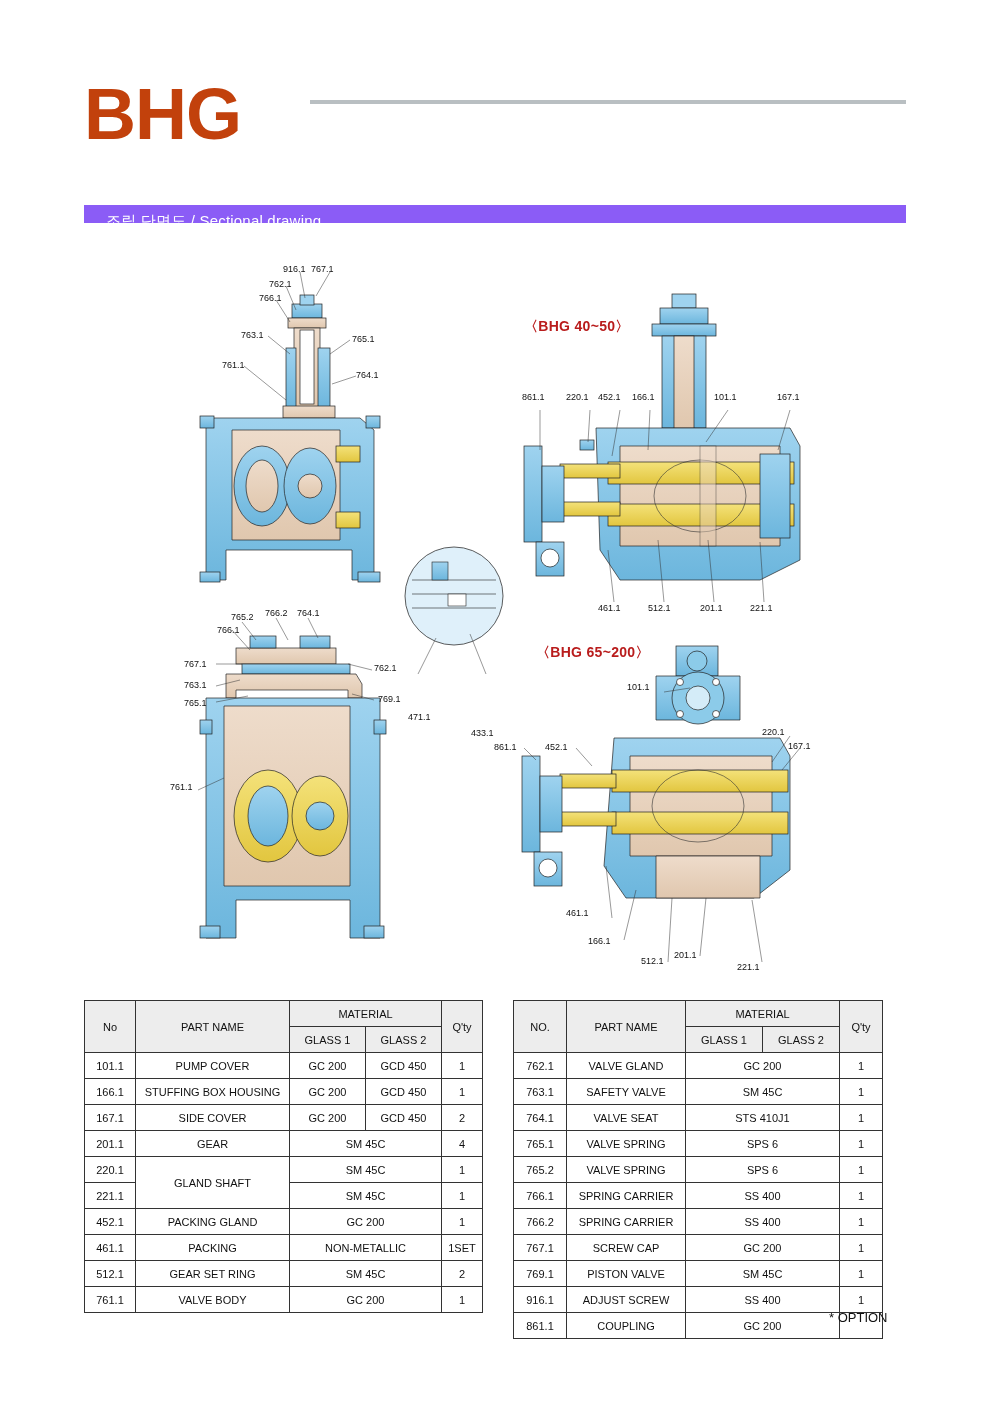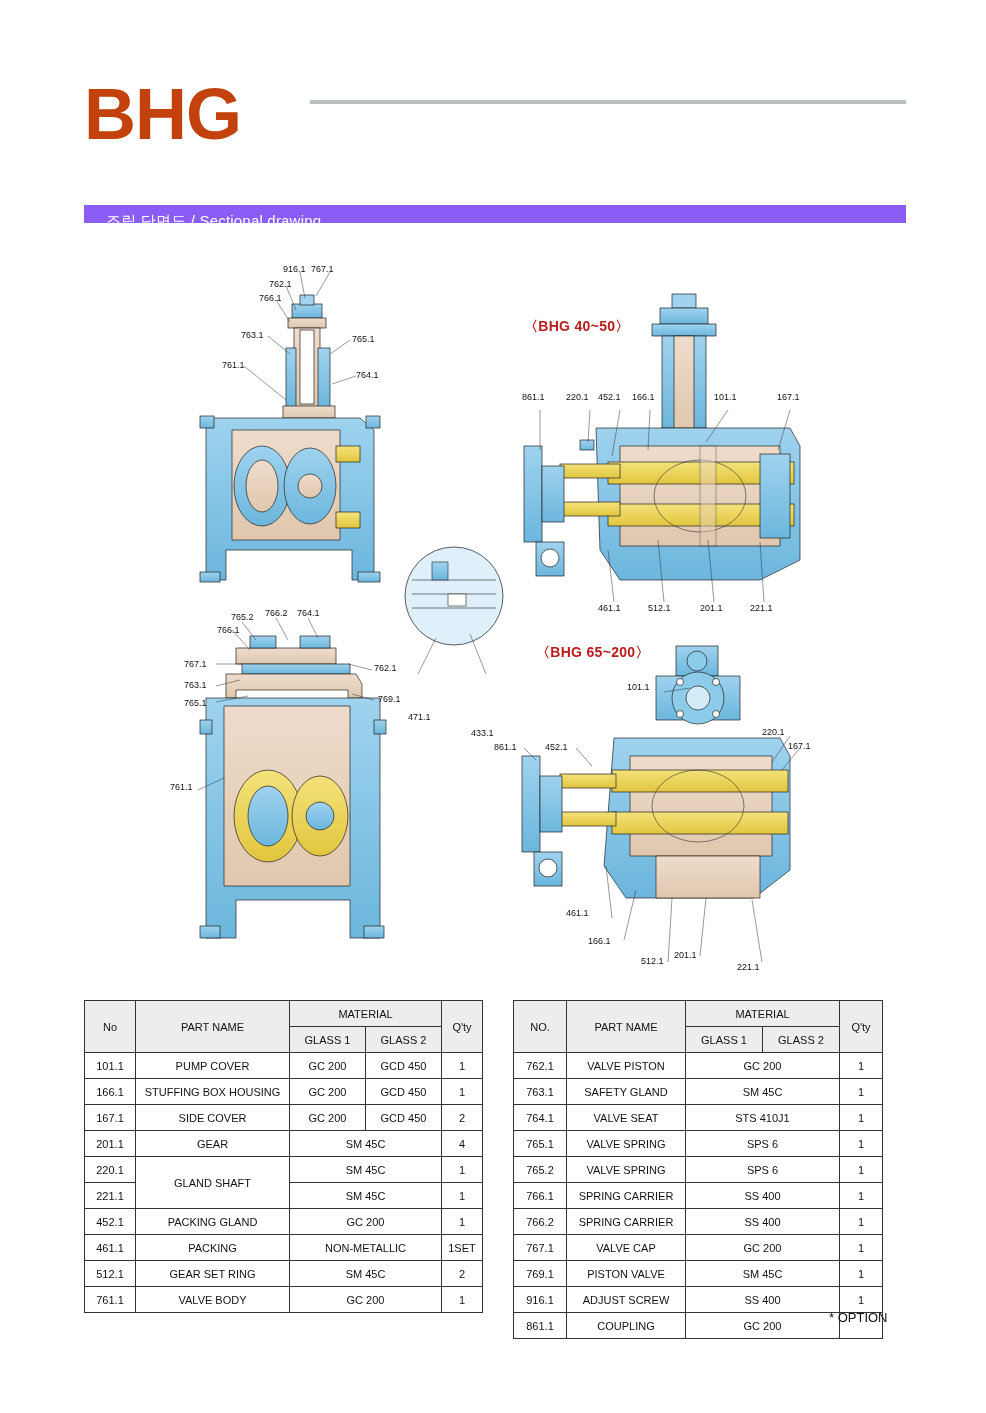--- a/index.html
+++ b/index.html
@@ -451,27 +451,27 @@
         <th class="col-qty-r" rowspan="2">Q'ty</th>
       </tr>
       <tr>
         <th class="col-g1-r">GLASS 1</th>
         <th class="col-g2-r">GLASS 2</th>
       </tr>
     </thead>
     <tbody id="right-body">
         <tr>
           <td class="col-no-r">762.1</td>
-          <td class="col-name-r">VALVE PISTON</td>
+          <td class="col-name-r">VALVE GLAND</td>
           <td colspan="2">GC 200</td>
           <td class="col-qty-r">1</td>
         </tr>
         <tr>
           <td class="col-no-r">763.1</td>
-          <td class="col-name-r">SAFETY GLAND</td>
+          <td class="col-name-r">SAFETY VALVE</td>
           <td colspan="2">SM 45C</td>
           <td class="col-qty-r">1</td>
         </tr>
         <tr>
           <td class="col-no-r">764.1</td>
           <td class="col-name-r">VALVE SEAT</td>
           <td colspan="2">STS 410J1</td>
           <td class="col-qty-r">1</td>
         </tr>
         <tr>
@@ -493,21 +493,21 @@
           <td class="col-qty-r">1</td>
         </tr>
         <tr>
           <td class="col-no-r">766.2</td>
           <td class="col-name-r">SPRING CARRIER</td>
           <td colspan="2">SS 400</td>
           <td class="col-qty-r">1</td>
         </tr>
         <tr>
           <td class="col-no-r">767.1</td>
-          <td class="col-name-r">VALVE CAP</td>
+          <td class="col-name-r">SCREW CAP</td>
           <td colspan="2">GC 200</td>
           <td class="col-qty-r">1</td>
         </tr>
         <tr>
           <td class="col-no-r">769.1</td>
           <td class="col-name-r">PISTON VALVE</td>
           <td colspan="2">SM 45C</td>
           <td class="col-qty-r">1</td>
         </tr>
         <tr>

